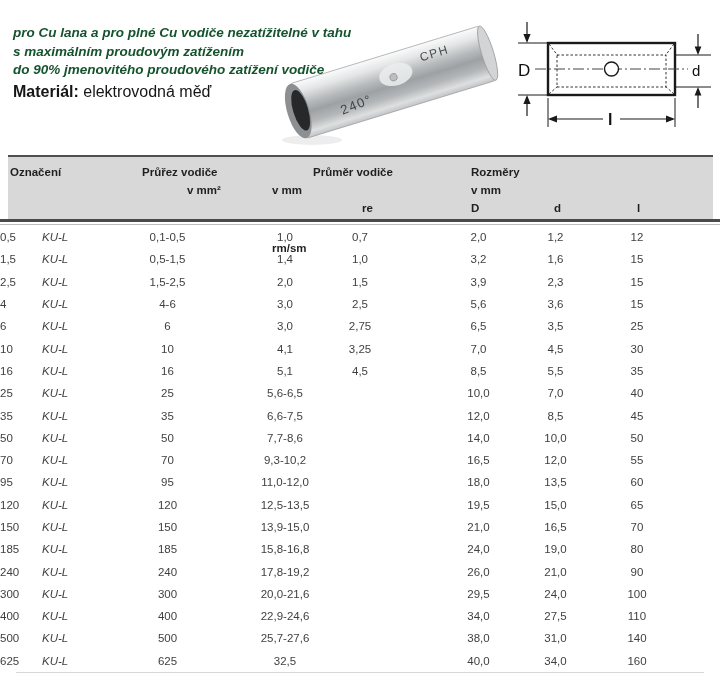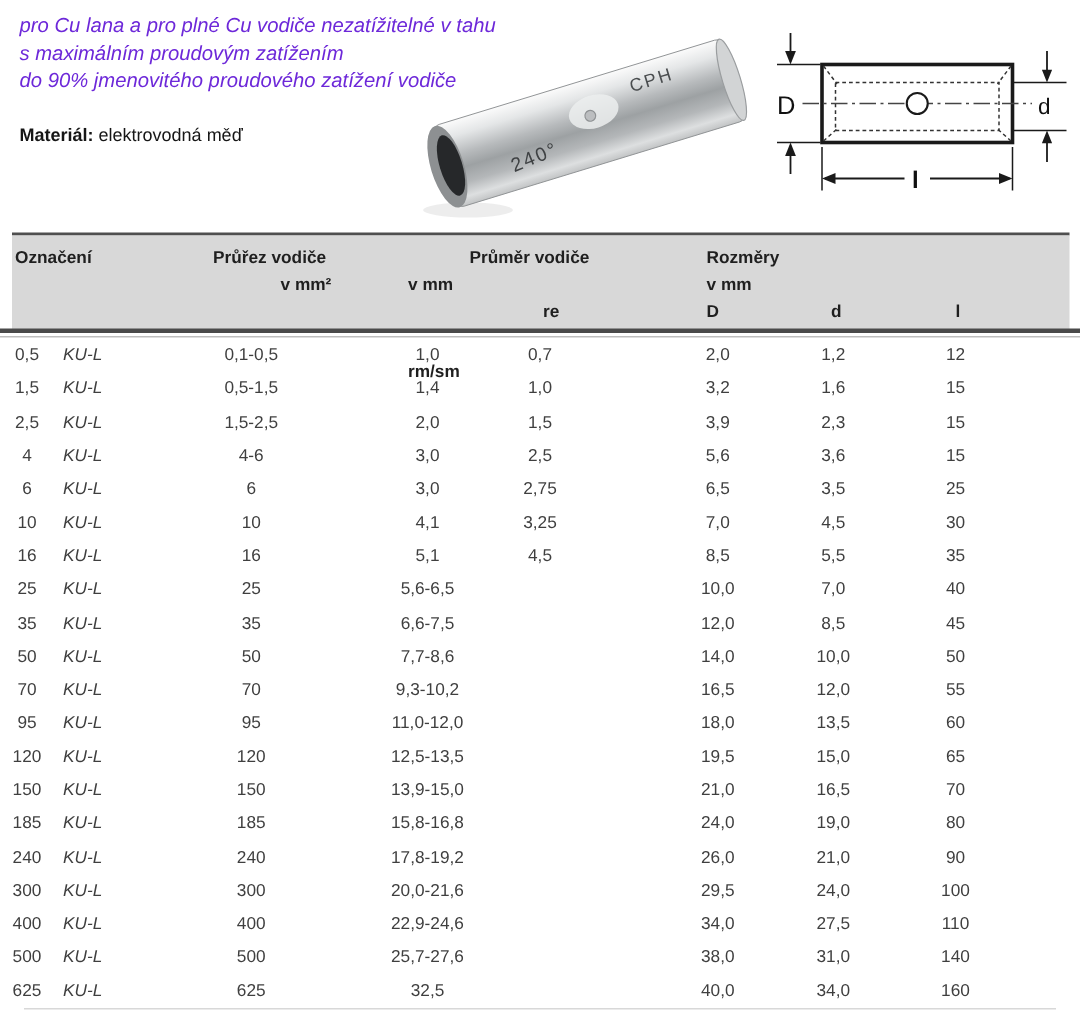--- a/index.html
+++ b/index.html
@@ -2,43 +2,43 @@
 <html><head>
 <meta charset="utf-8">
 <style>
   html,body{margin:0;padding:0;background:#ffffff;}
   .page{
     position:relative;width:720px;height:679px;background:#ffffff;overflow:hidden;
     font-family:"Liberation Sans","DejaVu Sans",sans-serif;color:#222;
   }
   
   .intro{position:absolute;left:13px;top:8px;width:430px;}
-  .desc{font-style:italic;font-weight:normal;font-size:13.5px;line-height:18.5px;color:#6d28d9;}
-  .prop-line{position:absolute;left:13px;font-size:12px;color:#161616;white-space:nowrap;}
+  .desc{font-style:italic;font-weight:bold;font-size:13.5px;line-height:18.5px;color:#14532d;margin-top:16px;}
+  .prop-line{position:absolute;left:13px;font-size:16px;color:#161616;white-space:nowrap;}
   .prop-line .b{font-weight:bold;}
   
   .photo{position:absolute;left:278px;top:12px;width:235px;height:140px;}
   .drawing{position:absolute;left:515px;top:5px;width:205px;height:150px;}
   
   .thead-topline{position:absolute;left:8px;top:155px;width:705px;height:2px;background:#4f4f4f;}
   .thead{position:absolute;left:8px;top:157px;width:705px;height:65px;background:#d8d8d8;}
   .hl{position:absolute;font-size:11.5px;font-weight:bold;color:#1f1f1f;line-height:12px;white-space:nowrap;}
   .thick-line{position:absolute;left:0;top:219px;width:720px;height:3px;background:#4a4a4a;}
   .thin-line{position:absolute;left:0;top:224px;width:720px;height:1px;background:#bdbdbd;}
   .bottom-line{position:absolute;left:16px;top:672px;width:688px;height:1px;background:#d8d8d8;}
   
   .tbody{position:absolute;left:0;top:226px;width:720px;}
   .trow{
     display:grid;height:22.3px;align-items:center;
     grid-template-columns:100px 135px 100px 50px 55px 77px 77px 86px 40px;
     font-size:11.5px;color:#3f3f3f;
   }
   .cell{text-align:center;white-space:nowrap;}
   .c-des{grid-column:1;display:flex;justify-content:flex-start;align-items:center;text-align:left;}
-  .c-des .num{display:inline-block;width:36px;text-align:center;}
+  .c-des .num{display:inline-block;width:36px;text-align:left;}
   .c-des .kul{margin-left:6px;font-style:italic;}
   .c-cross{grid-column:2;}
   .c-rm{grid-column:3;}
   .c-re{grid-column:4;}
   .c-D{grid-column:6;}
   .c-d{grid-column:7;}
   .c-l{grid-column:8;}
 </style>
 </head>
 <body>

